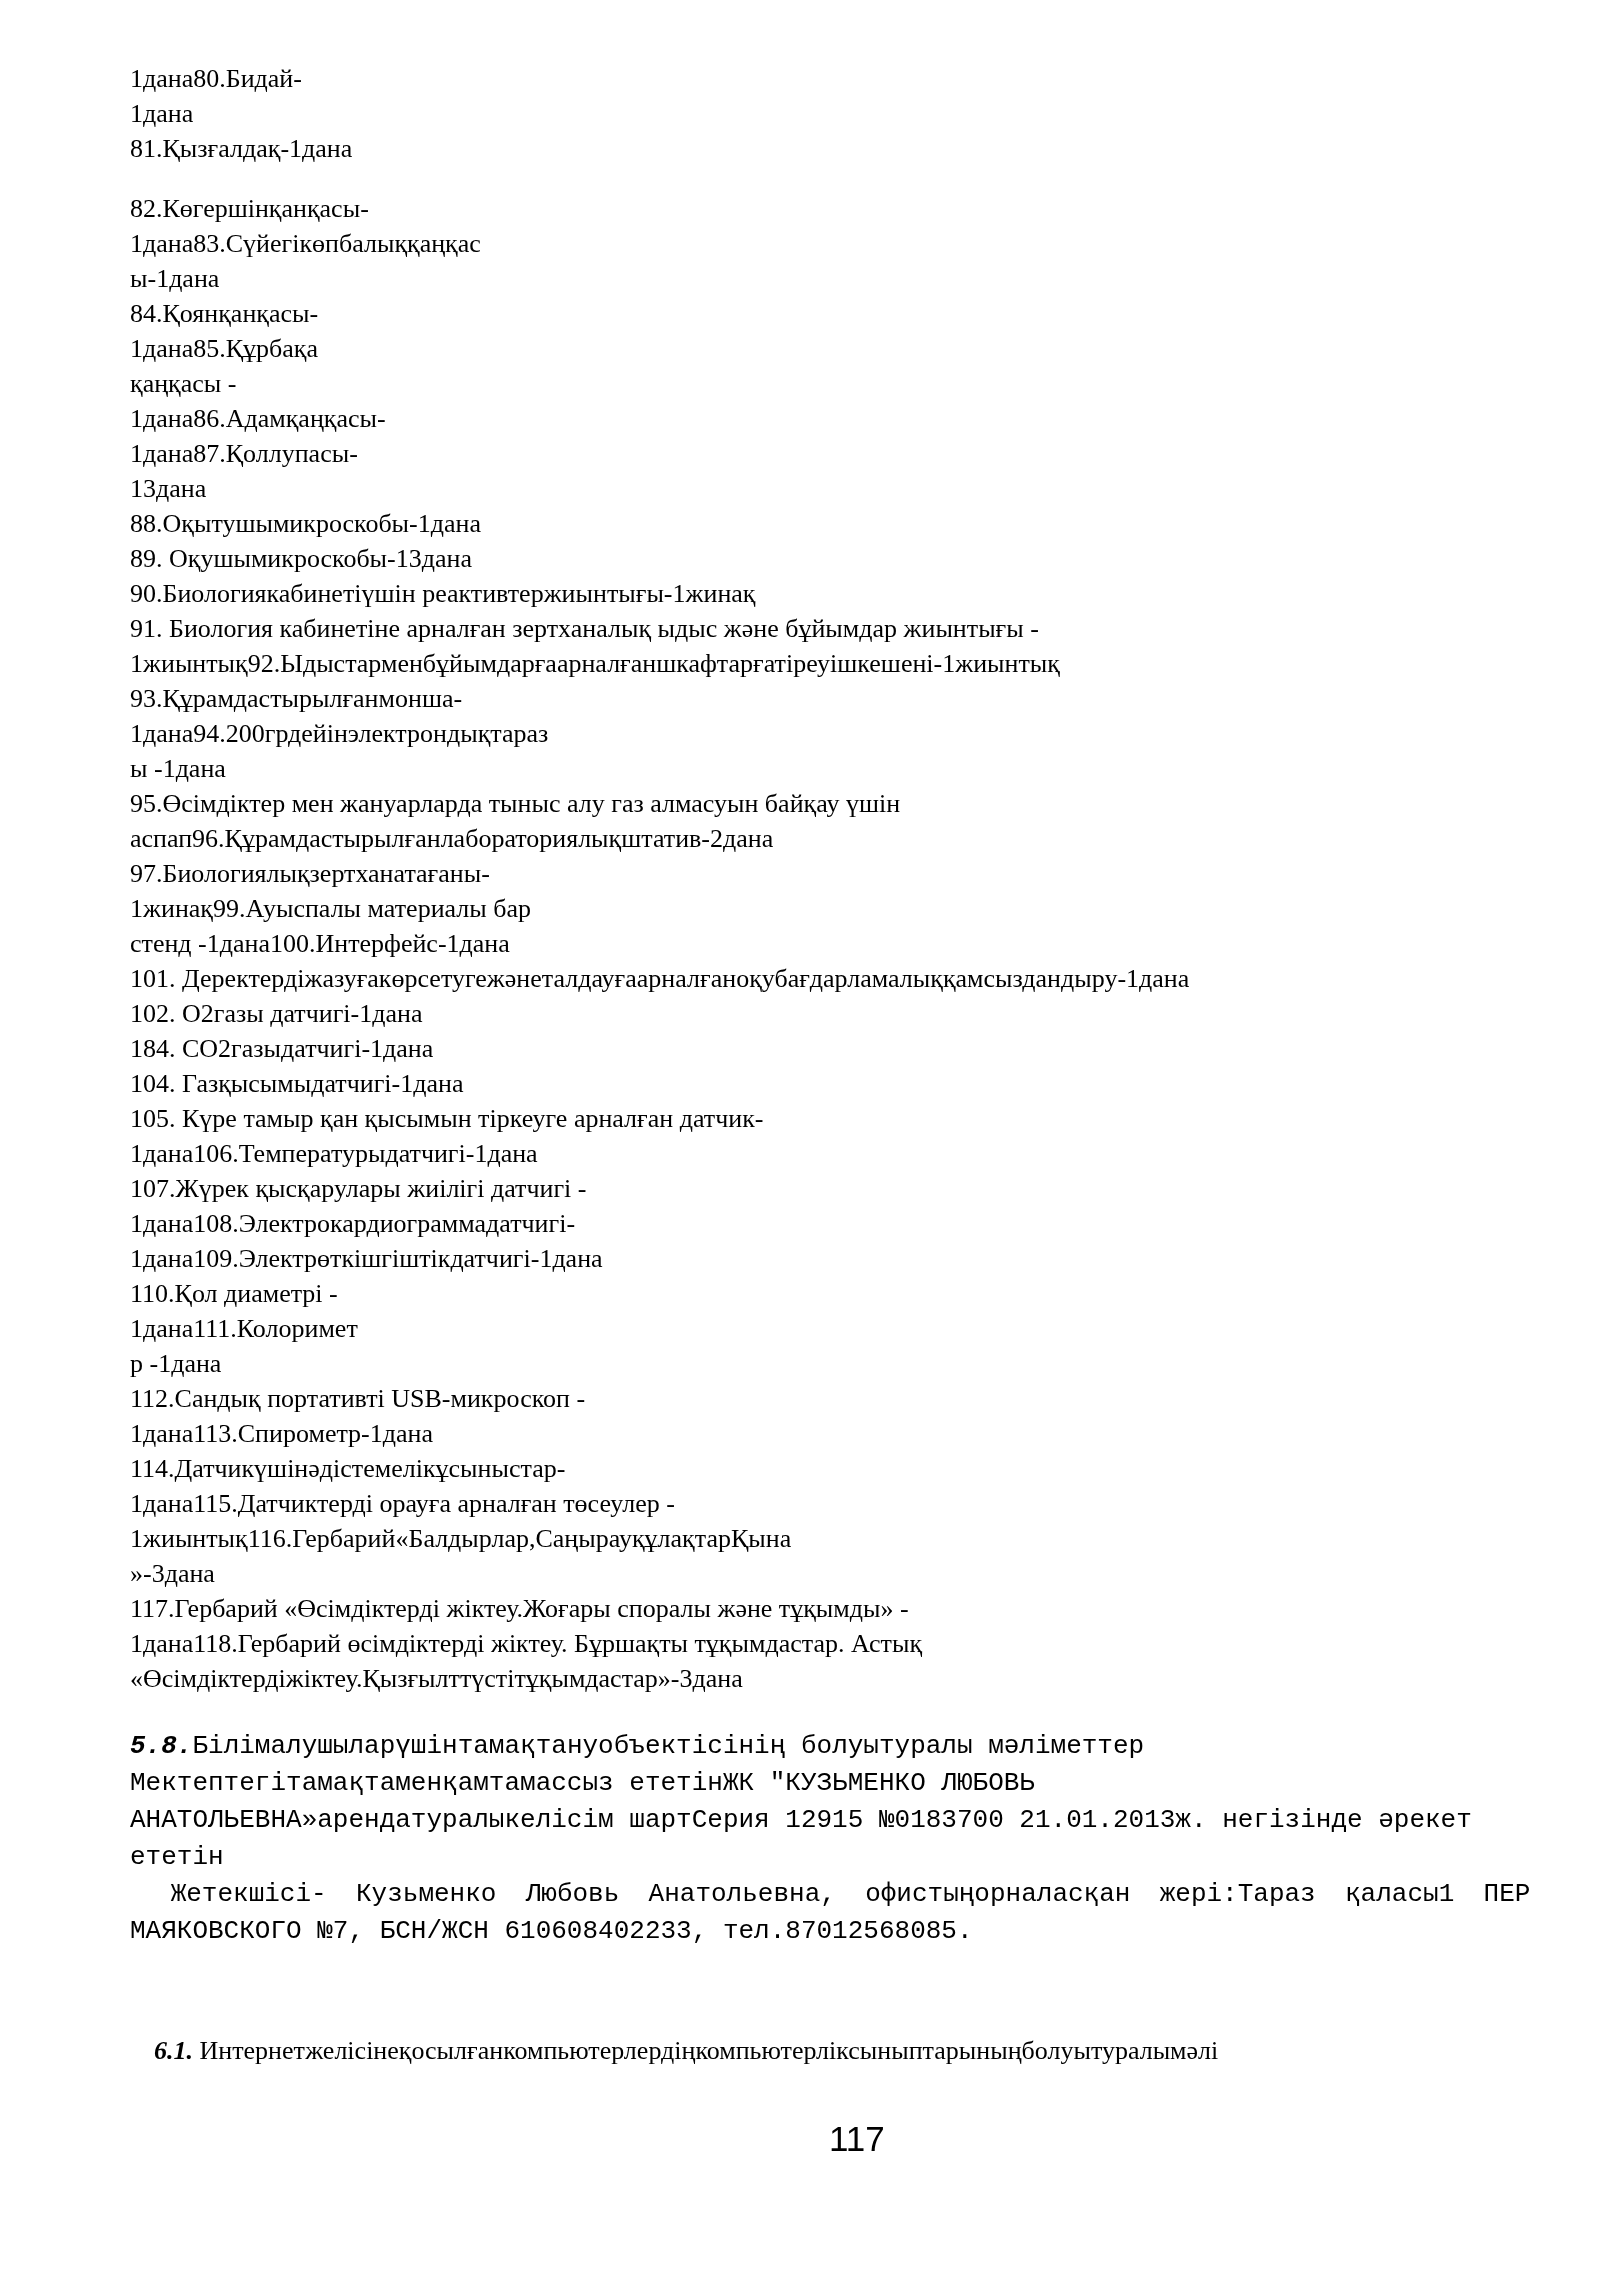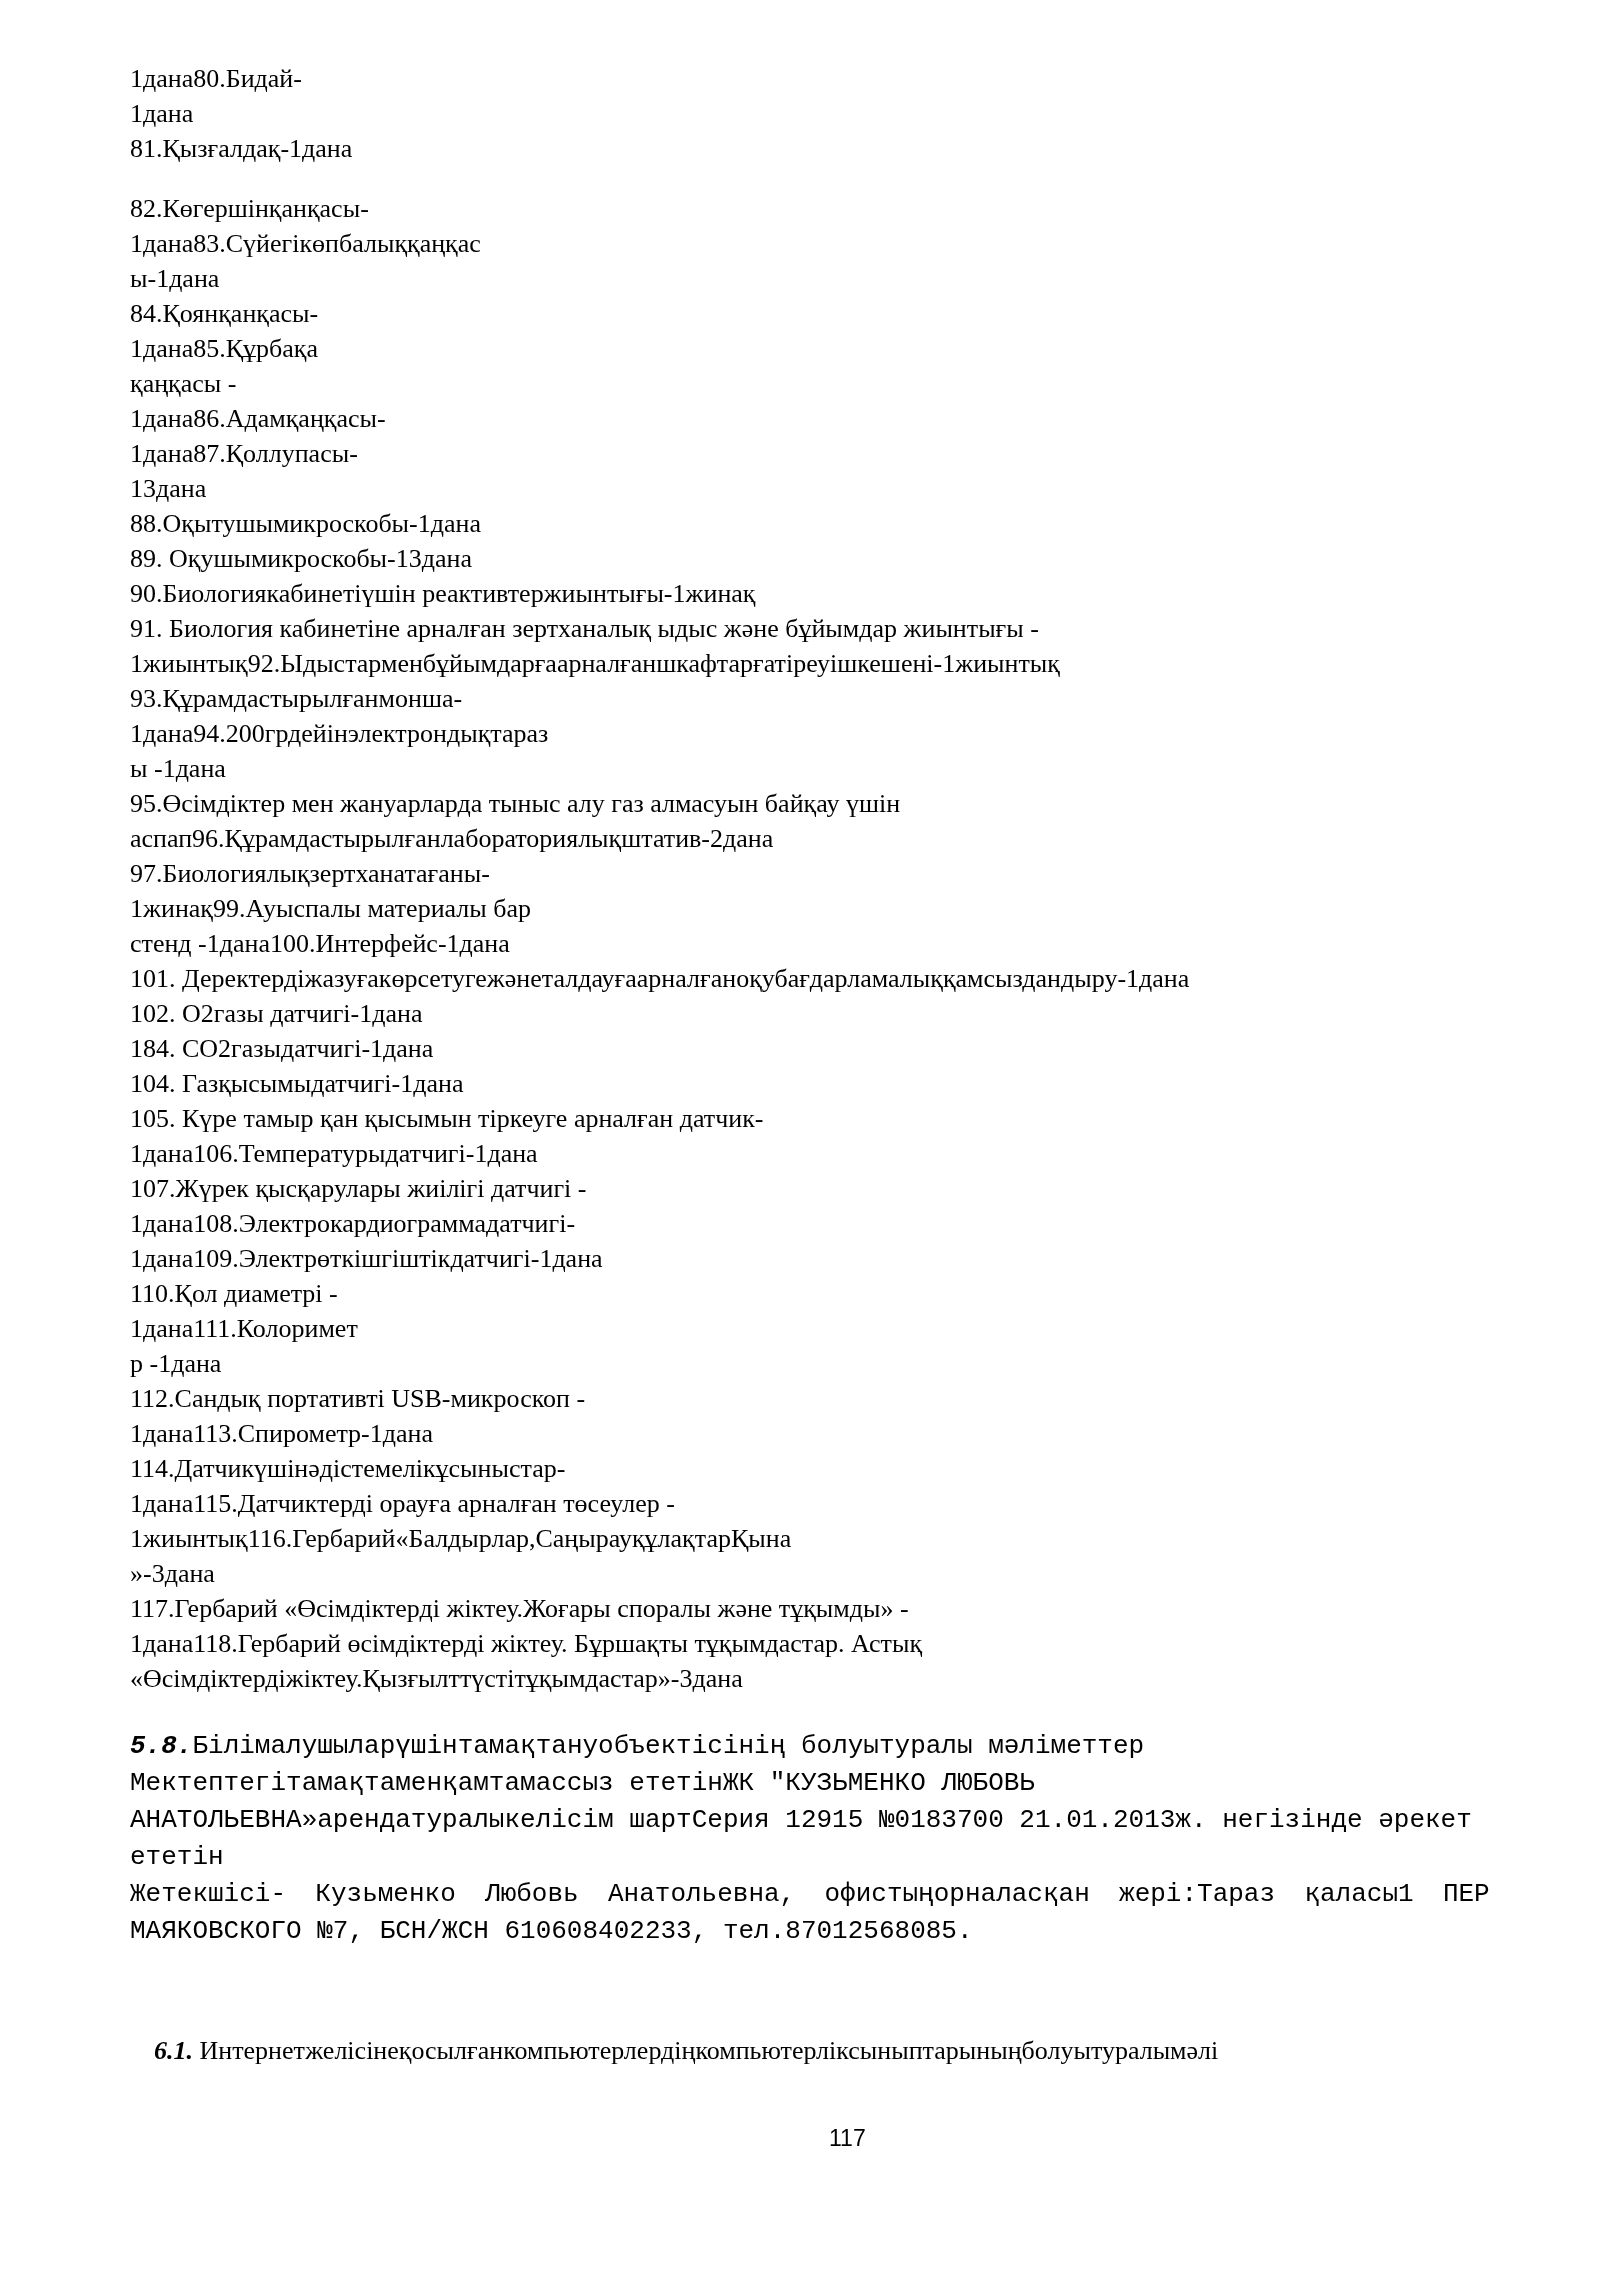--- a/index.html
+++ b/index.html
@@ -24,20 +24,21 @@
   .doc-line {
     font-size: 26px;
     line-height: 35px;
     white-space: nowrap;
   }
   .para-gap {
     margin-top: 25px;
   }
   .stretch {
     word-spacing: 13.7px;
+    text-align: center;
   }
   .section-58 {
     margin-top: 32px;
     font-family: Liberation Mono, monospace;
   }
   .section-58 .doc-line {
     line-height: 37px;
   }
   .section-61 {
     margin-top: 82px;
@@ -48,21 +49,21 @@
   }
   .num-prefix {
     font-weight: bold;
     font-style: italic;
   }
   .page-number {
     position: absolute;
     left: 829px;
     top: 2124px;
     font-family: "Liberation Sans", sans-serif;
-    font-size: 23px;
+    font-size: 35px;
     line-height: 29px;
   }
 </style>
 </head>
 <body>
 
 <div class="doc">
 
   <div>
       <div class="doc-line">1дана80.Бидай-</div>

